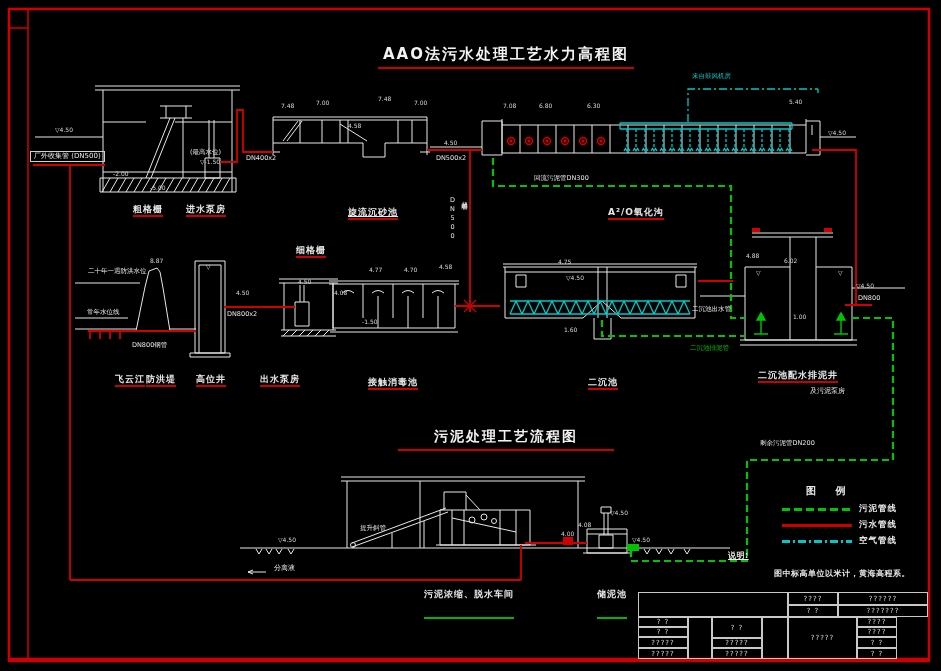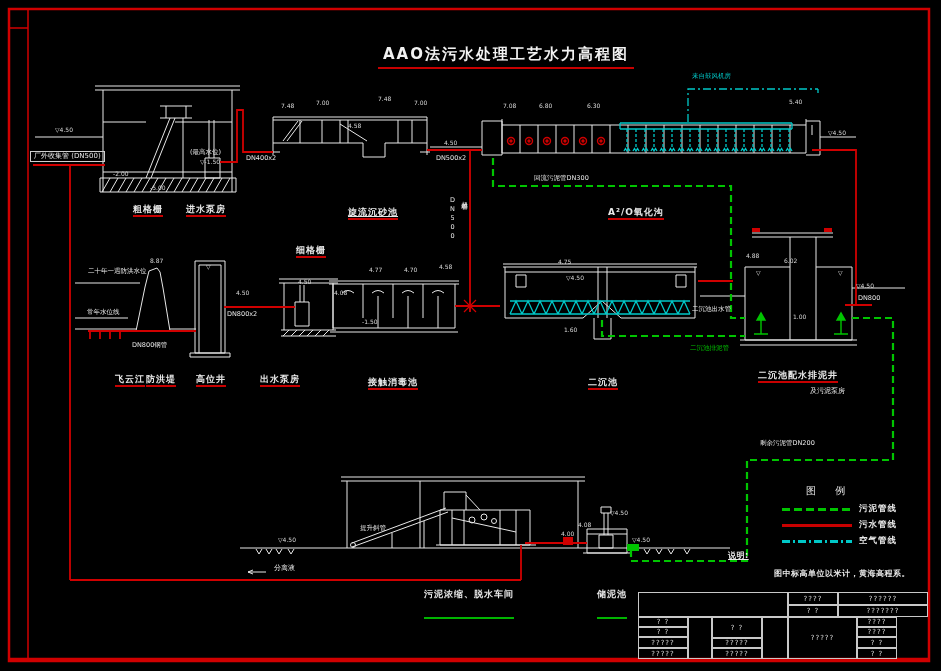--- a/index.html
+++ b/index.html
@@ -14,21 +14,21 @@
   .cyan{color:#00c8c8;}
   .green{color:#00c400;}
   .boxed{border:1px solid #cfcfcf;padding:1px 3px;font-size:7px;}
   .vert{writing-mode:vertical-rl;text-orientation:upright;font-size:6.5px;letter-spacing:1px;}
   .elev{position:absolute;color:#d8d8d8;font-size:6px;white-space:nowrap;line-height:1;z-index:4;}
   .title-main{position:absolute;color:#f2f2f2;font-weight:bold;text-align:center;
               border-bottom:2px solid #c80000;padding-bottom:3px;letter-spacing:2px;z-index:6;}
   .leg-row{position:absolute;display:flex;align-items:center;gap:7px;z-index:6;}
   .leg-line{width:70px;height:3px;}
   .leg-text{color:#e8e8e8;font-size:8.5px;font-weight:bold;letter-spacing:1px;}
-  .leg-title{position:absolute;color:#e8e8e8;font-size:10px;font-weight:normal;letter-spacing:8px;z-index:6;}
+  .leg-title{position:absolute;color:#e8e8e8;font-size:10px;font-weight:bold;letter-spacing:8px;z-index:6;}
   .note{position:absolute;color:#e8e8e8;font-size:8px;font-weight:bold;z-index:6;letter-spacing:0.5px;}
   .tb{position:absolute;border:1px solid #c8c8c8;color:#ddd;font-size:7px;display:flex;
       align-items:center;justify-content:center;letter-spacing:1px;z-index:6;box-sizing:border-box;}
 </style>
 </head>
 <body>
 
 <div class="canvas">
 
   <svg width="941" height="671" viewBox="0 0 941 671">
@@ -148,20 +148,21 @@
           <circle cx="565" cy="141" r="1" fill="#d00000"></circle>
           <circle cx="583" cy="141" r="3.5"></circle>
           <circle cx="583" cy="141" r="1" fill="#d00000"></circle>
           <circle cx="601" cy="141" r="3.5"></circle>
           <circle cx="601" cy="141" r="1" fill="#d00000"></circle>
         </g>
     </g>
   </svg>
 
   <div class="title-main" style="left:378px;top:45px;width:256px;font-size:15px;">AAO法污水处理工艺水力高程图</div>
+  <div class="title-main" style="left:398px;top:428px;width:216px;font-size:14px;">污泥处理工艺流程图</div>
 
   <div class="leg-title" style="left:806px;top:484px;">图 例</div>
   <div id="legend-rows">
       <div class="leg-row" style="left: 782px; top: 503px;">
         <div class="leg-line" style="background: repeating-linear-gradient(90deg, rgb(0, 196, 0) 0px, rgb(0, 196, 0) 8px, transparent 8px, transparent 12px);"></div>
         <div class="leg-text">污泥管线</div>
       </div>
       <div class="leg-row" style="left: 782px; top: 519px;">
         <div class="leg-line" style="background: rgb(200, 0, 0);"></div>
         <div class="leg-text">污水管线</div>

